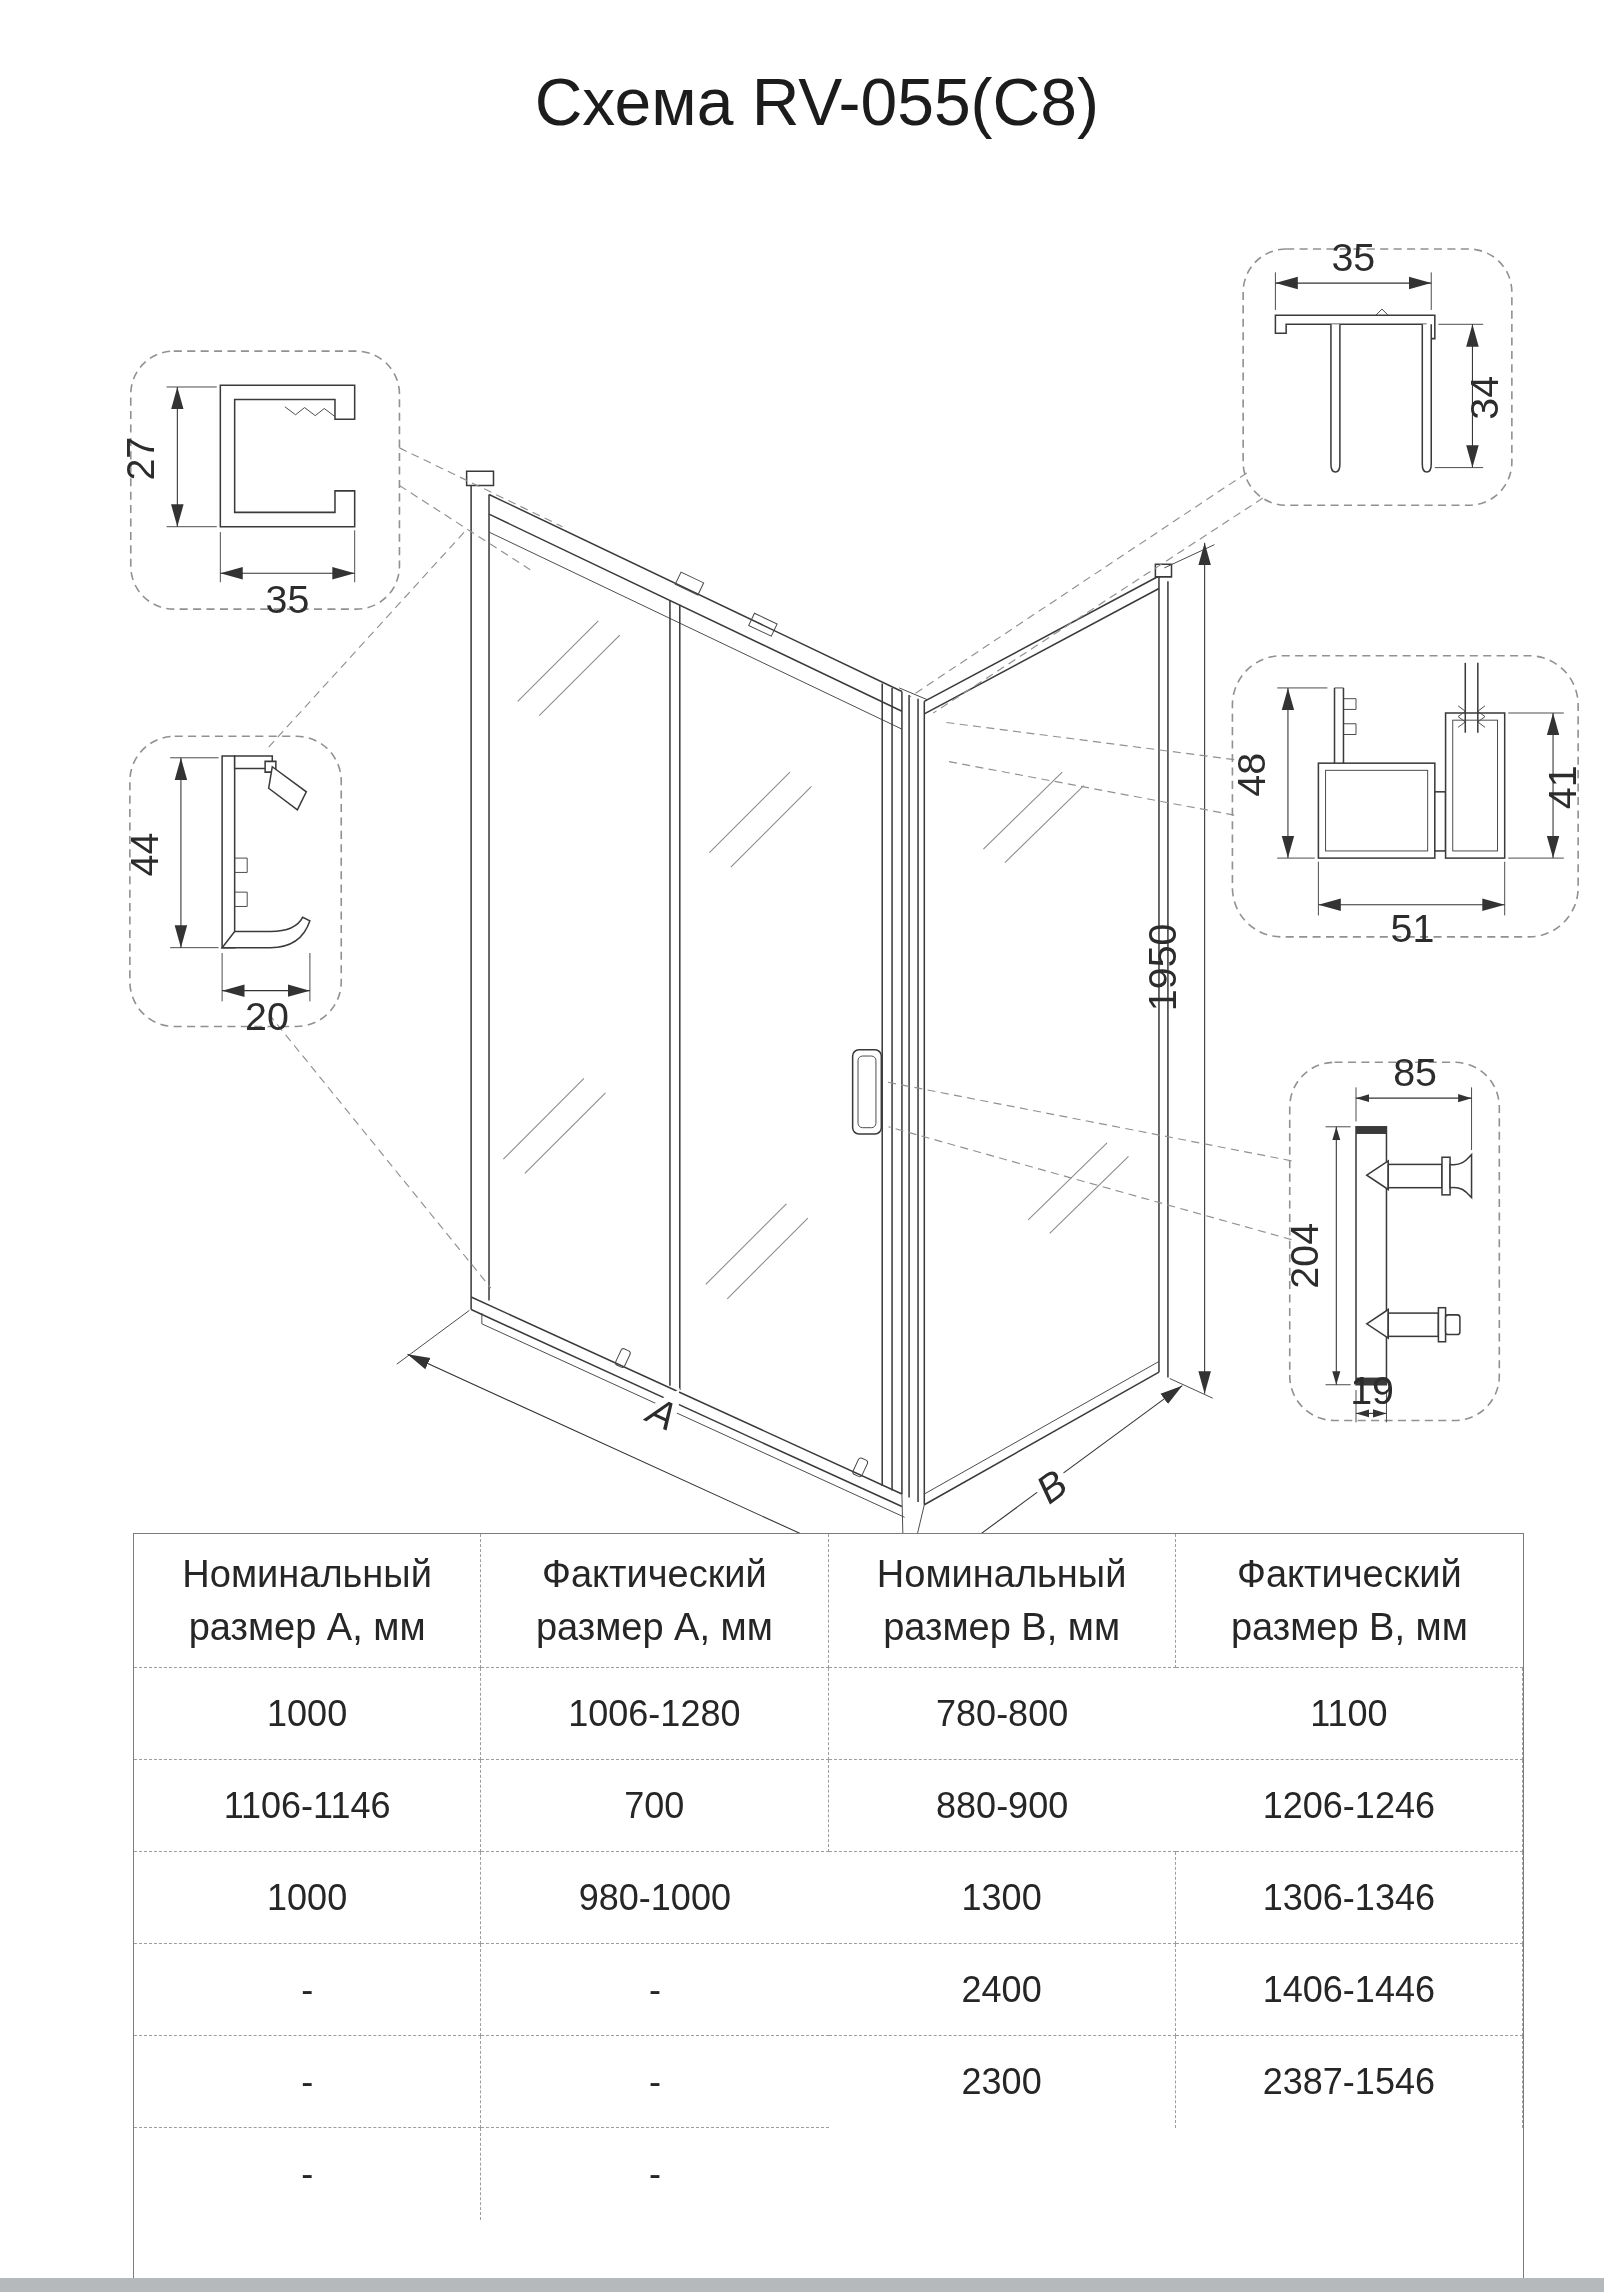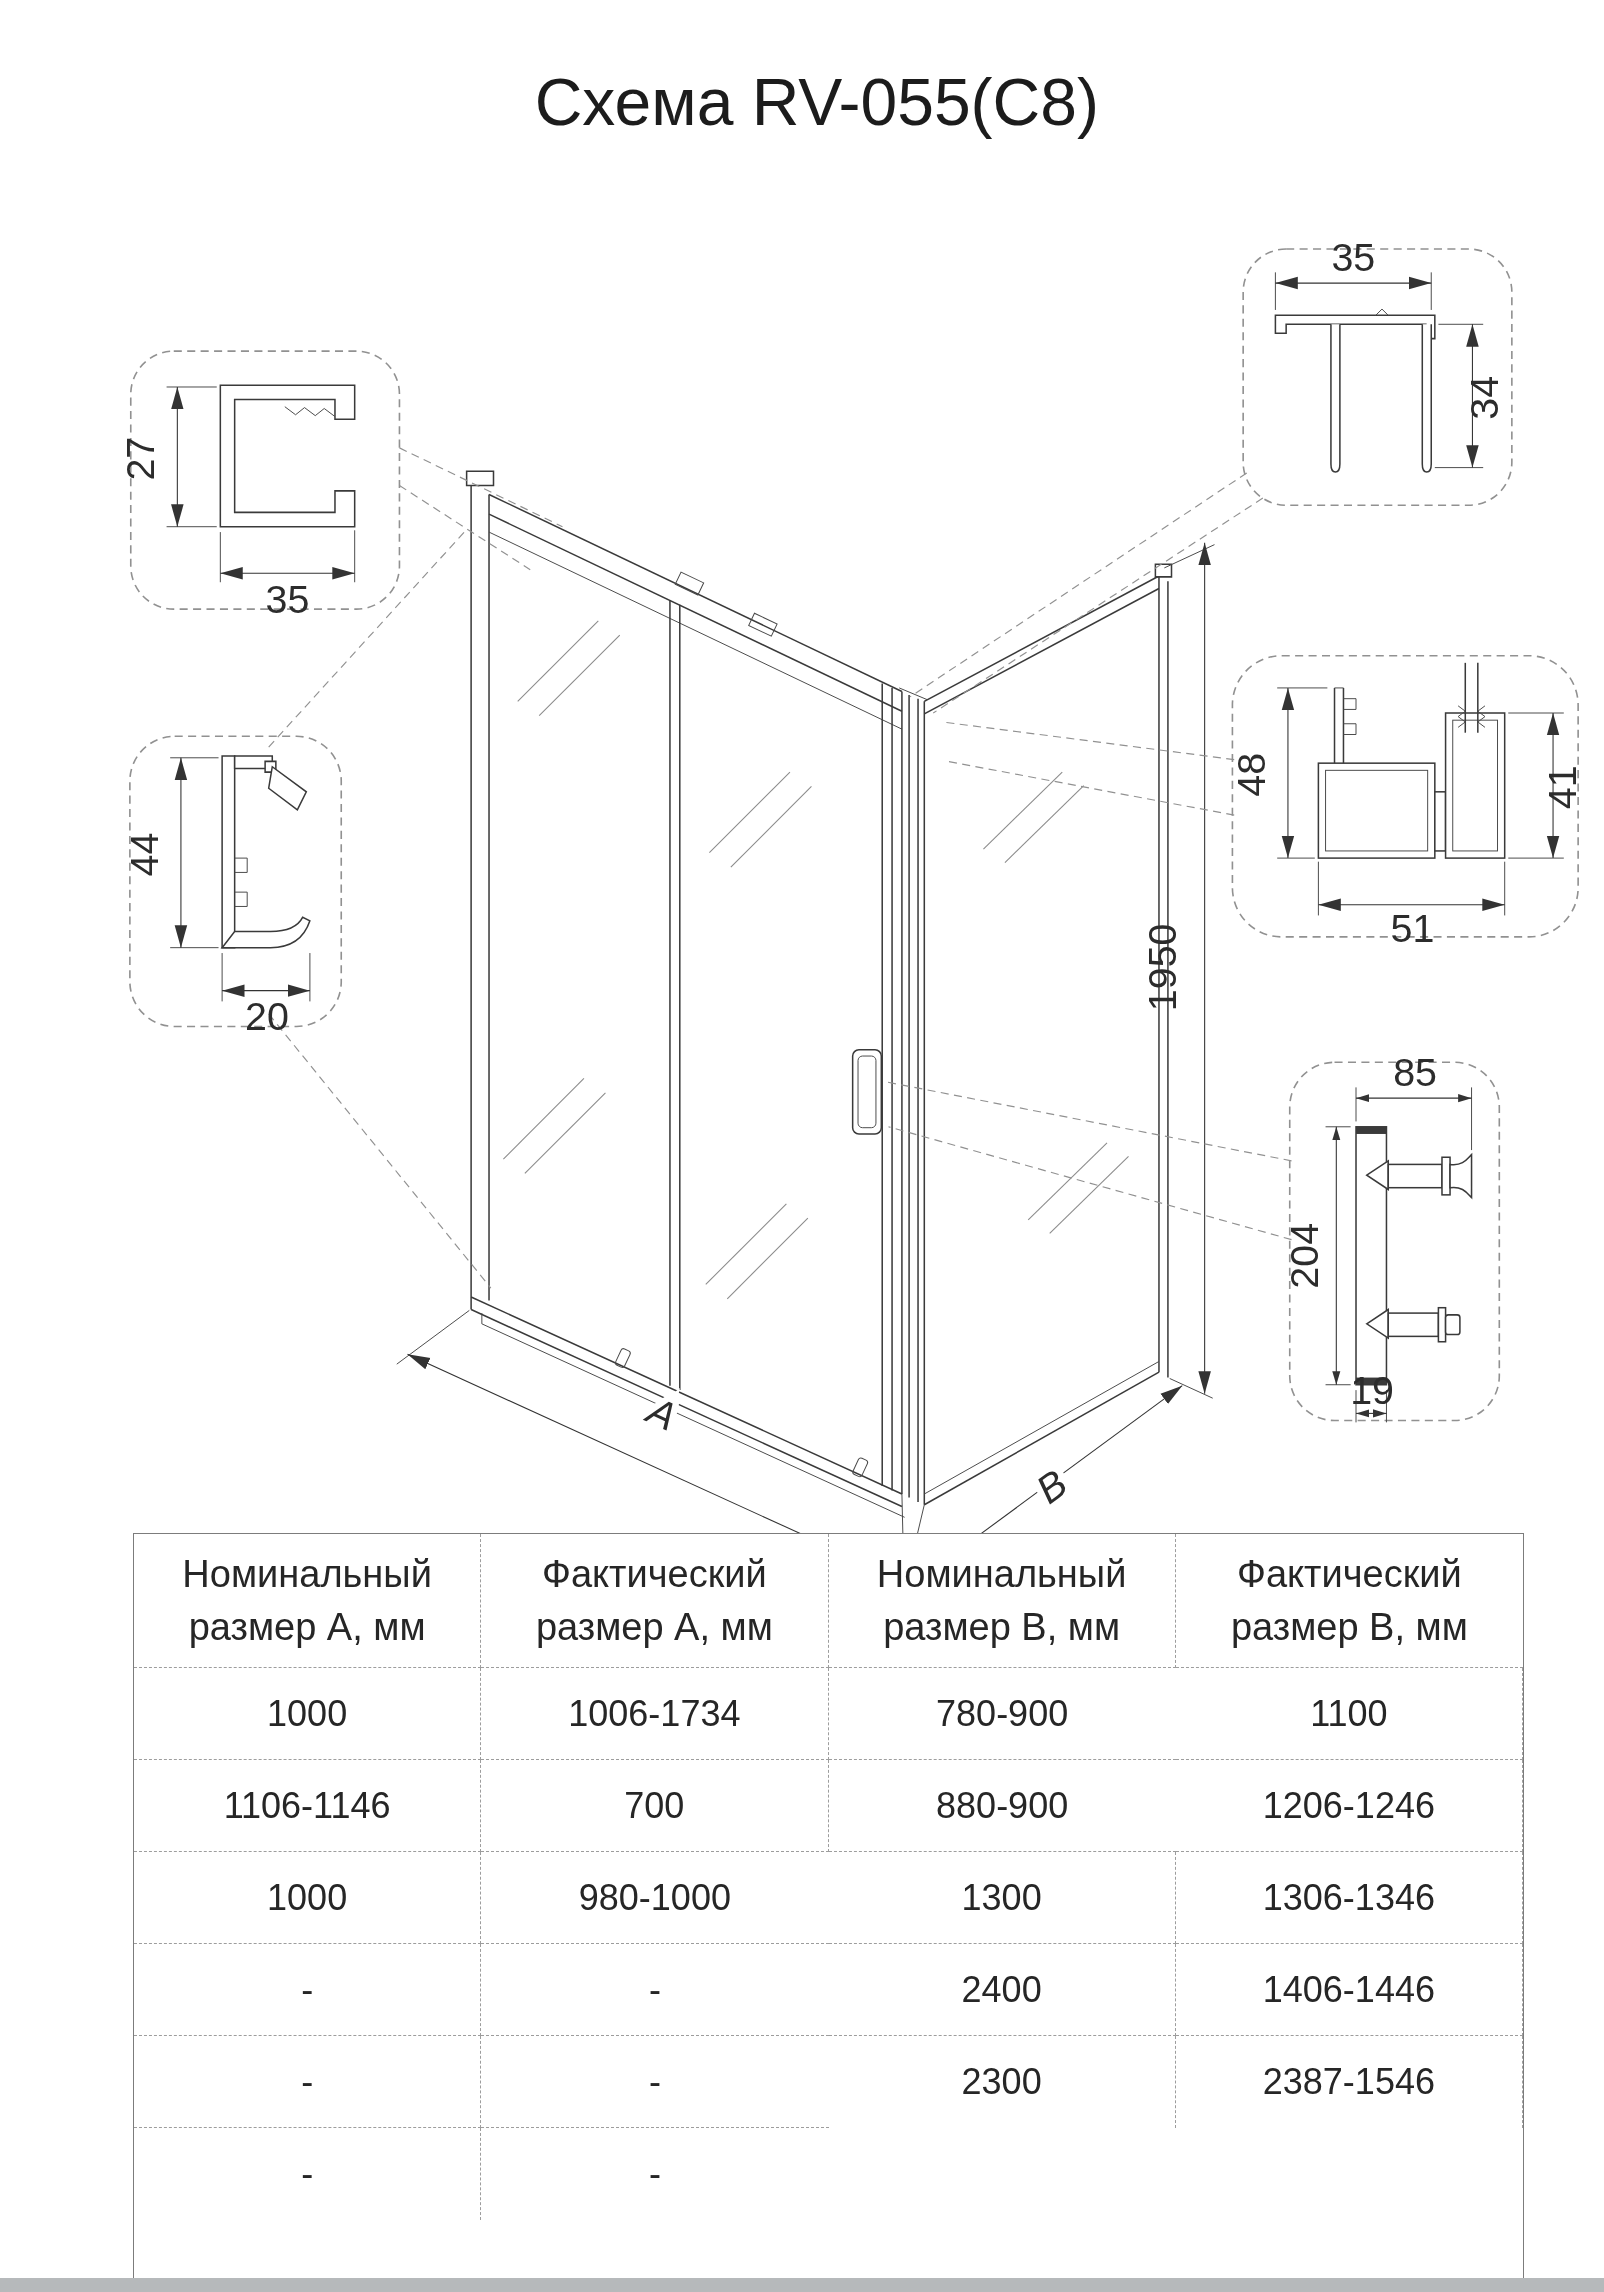--- a/index.html
+++ b/index.html
@@ -268,22 +268,22 @@
   <div class="cell hdr">Номинальный
 размер А, мм</div>
   <div class="cell hdr">Фактический
 размер А, мм</div>
   <div class="cell hdr">Номинальный
 размер В, мм</div>
   <div class="cell hdr col4">Фактический
 размер В, мм</div>
 
   <div class="cell">1000</div>
-  <div class="cell">1006-1734</div>
-  <div class="cell col4">780-900</div>
+  <div class="cell">1006-1280</div>
+  <div class="cell col4">780-800</div>
 
   <div class="cell">1100</div>
   <div class="cell">1106-1146</div>
   <div class="cell">700</div>
   <div class="cell col4">880-900</div>
 
   <div class="cell">1206-1246</div>
   <div class="cell">1000</div>
   <div class="cell col4">980-1000</div>
 

